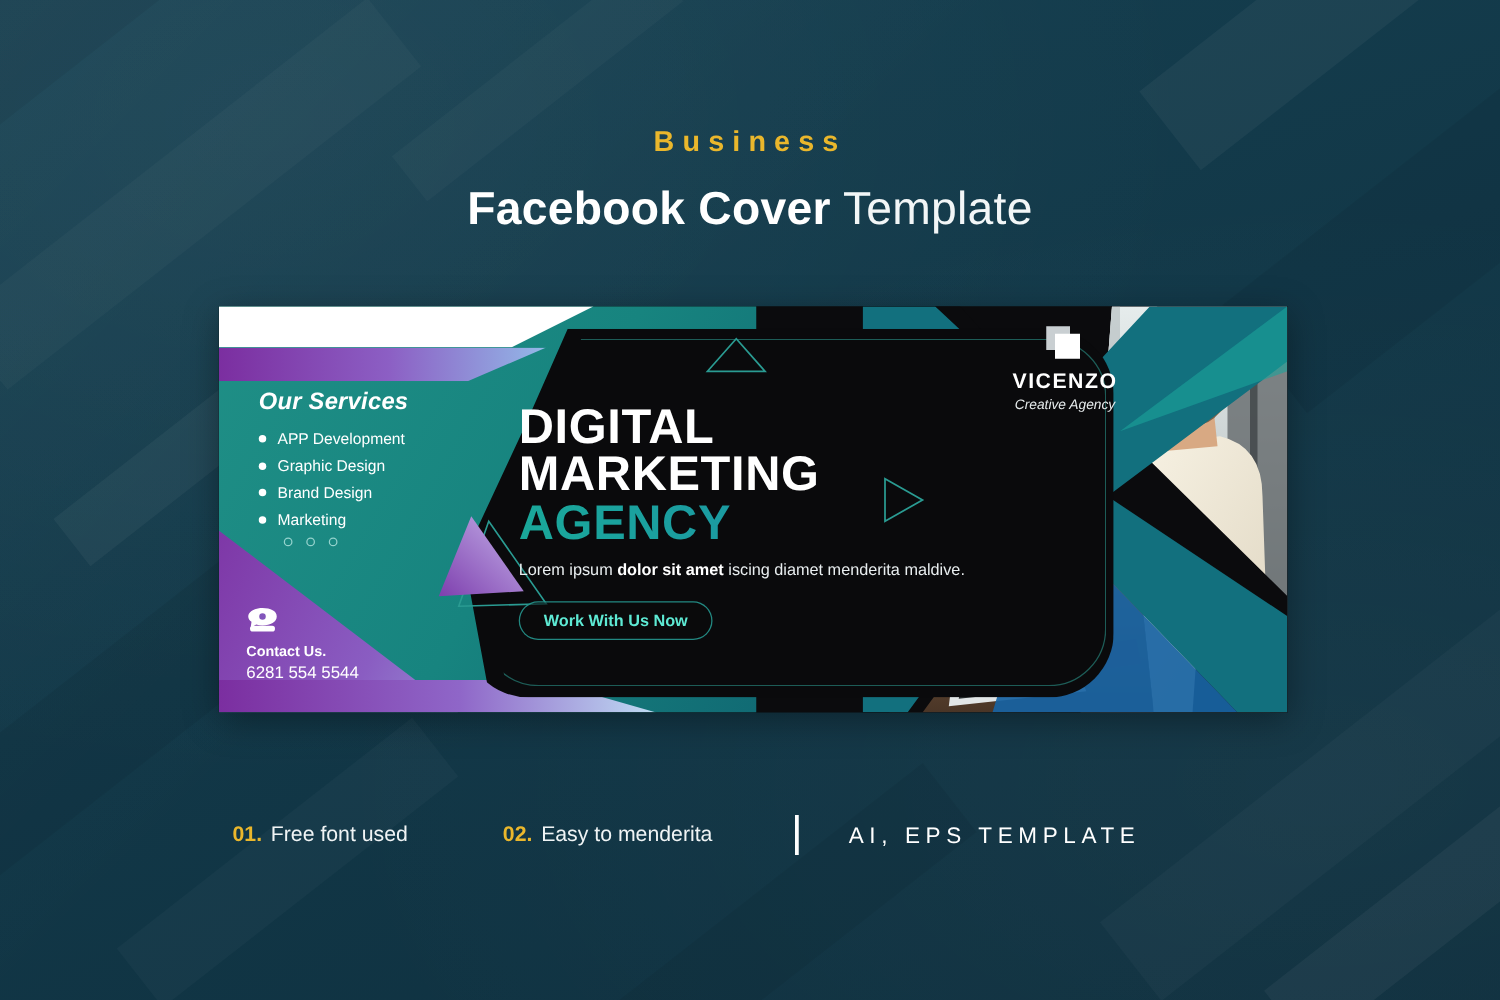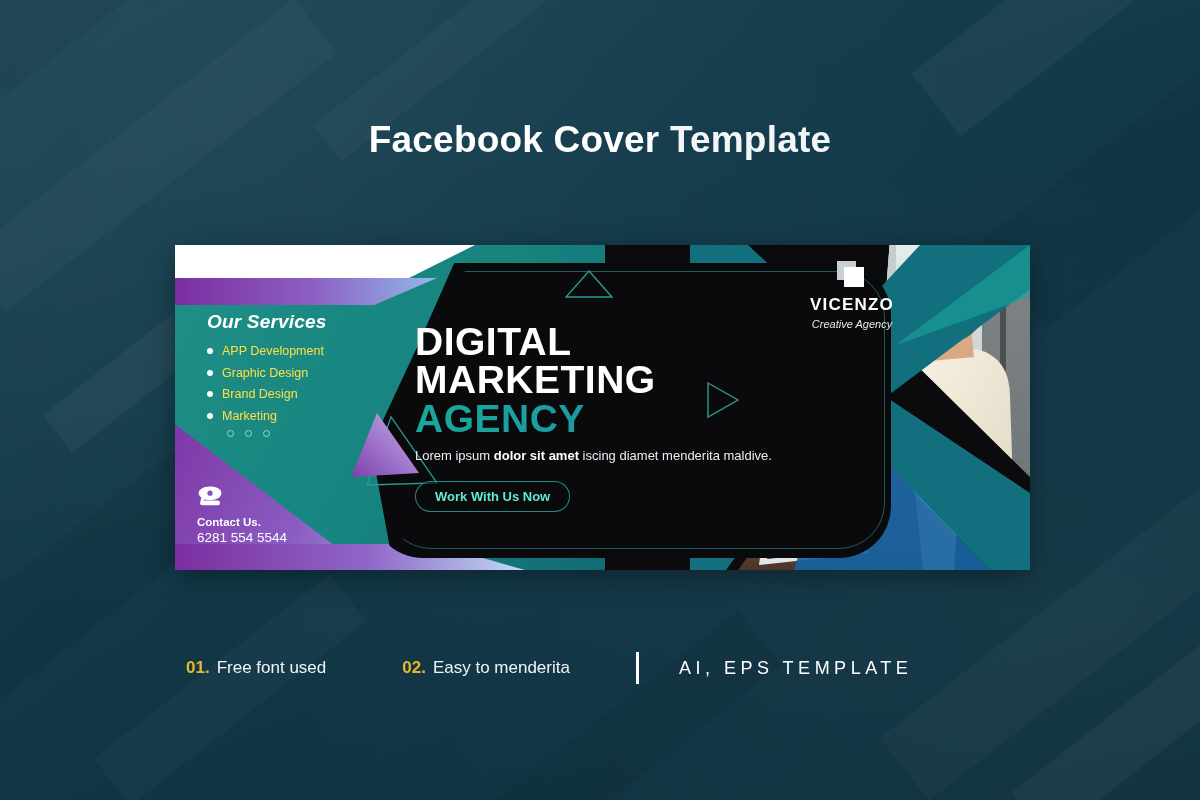--- a/index.html
+++ b/index.html
@@ -37,21 +37,21 @@
     text-align: center; z-index: 5;
   }
   #eyebrow {
     font-size: 23px; font-weight: bold; color: #eab72c;
     letter-spacing: 6.5px;
   }
   #title {
     margin-top: 19px; font-size: 37px; color: #ffffff; letter-spacing: 0.2px;
   }
   #title .strong { font-weight: bold; }
-  #title .light  { font-weight: bold; color: #f2f6f7; }
+  #title .light  { font-weight: normal; color: #f2f6f7; }
 
   
   #cover {
     position: absolute; left: 175px; top: 245px;
     width: 855px; height: 325px;
     background: #0b0b0d;
     overflow: hidden;
     z-index: 6;
     box-shadow: 0 6px 26px rgba(0,0,0,0.35);
   }
@@ -102,21 +102,21 @@
   
   .services {
     position: absolute; left: 32px; top: 66px; width: 180px;
   }
   .services-title {
     font-size: 19px; font-style: italic; font-weight: bold; color: #ffffff;
     letter-spacing: 0.2px;
   }
   .services ul { list-style: none; margin-top: 11px; }
   .services li {
-    font-size: 12.5px; color: #fde047; margin-bottom: 7.5px;
+    font-size: 12.5px; color: #ffffff; margin-bottom: 7.5px;
     display: flex; align-items: center;
   }
   .bullet {
     width: 6px; height: 6px; border-radius: 50%; background: #ffffff;
     margin-right: 9px; flex: none;
   }
   .dots { position: absolute; left: 52px; top: 185px; display: flex; gap: 11px; }
   .dot {
     width: 7px; height: 7px; border-radius: 50%;
     border: 1px solid rgba(190,235,230,0.75);
@@ -220,20 +220,21 @@
   <div class="tex d" style="left:-80px;   top:520px;  width:360px; height:90px;"></div>
   <div class="tex" style="left:80px;    top:660px;  width:300px; height:60px;"></div>
   <div class="tex l" style="left:900px;   top:-40px;  width:340px; height:80px;"></div>
   <div class="tex d" style="left:980px;   top:140px;  width:300px; height:110px;"></div>
   <div class="tex" style="left:860px;   top:600px;  width:420px; height:80px;"></div>
   <div class="tex l" style="left:1000px;  top:700px;  width:280px; height:60px;"></div>
   <div class="tex d" style="left:420px;   top:720px;  width:380px; height:70px;"></div>
   <div class="tex" style="left:300px;   top:40px;   width:260px; height:46px;"></div>
 
   <div id="header">
+    <div id="eyebrow">Business</div>
     <div id="title">
       <span class="strong">Facebook Cover</span><span class="light"> Template</span>
     </div>
   </div>
 
   <div id="cover">
 
     <div class="teal-field"></div>
     <div class="white-bar"></div>
     <div class="purple-bar"></div>

